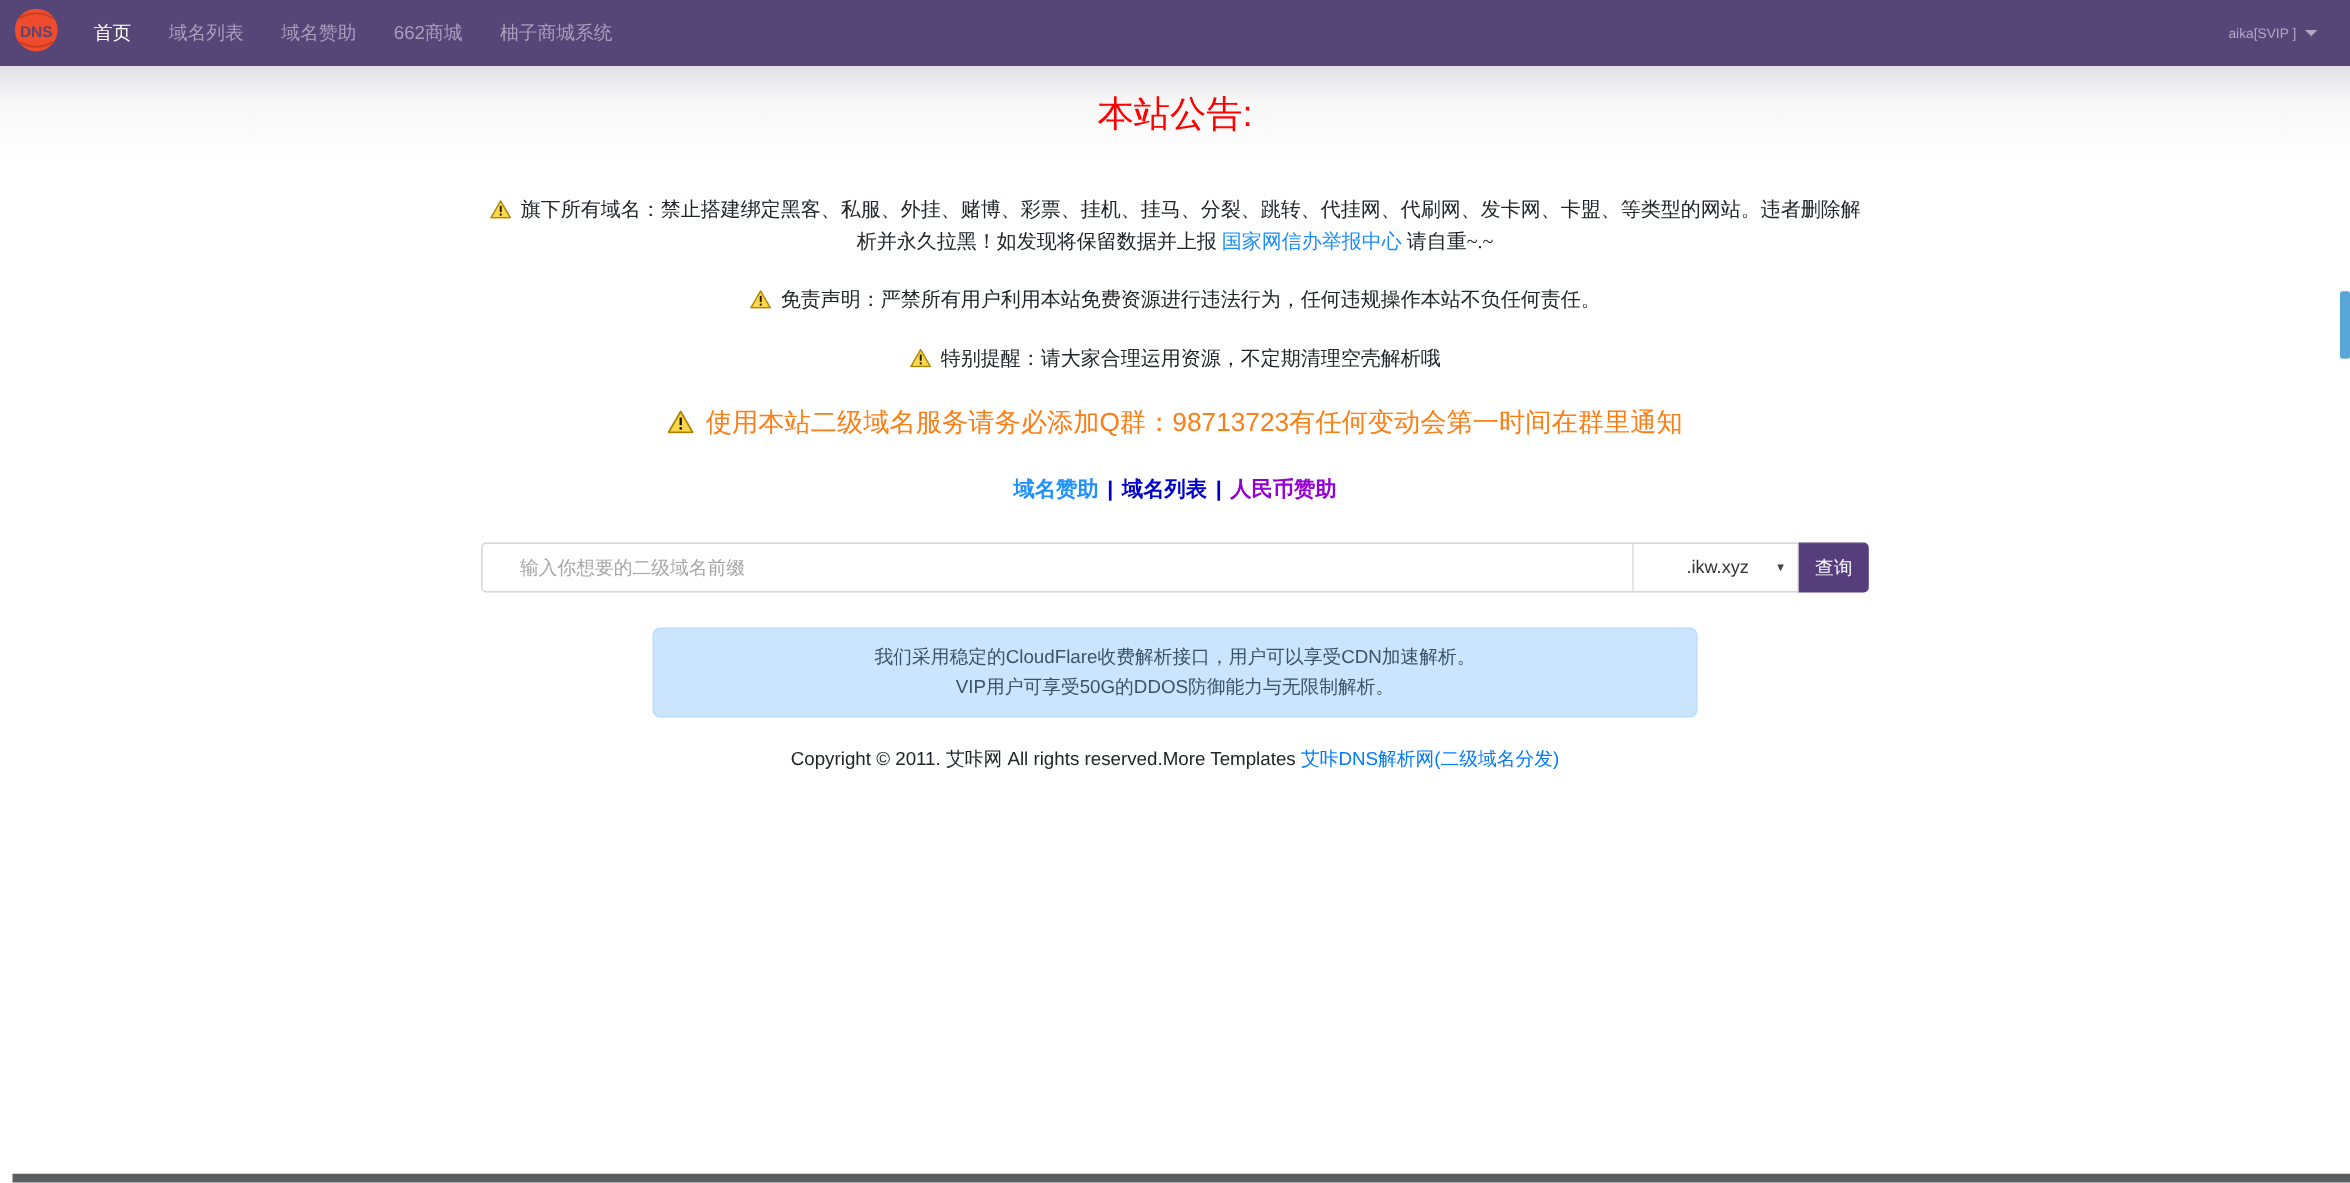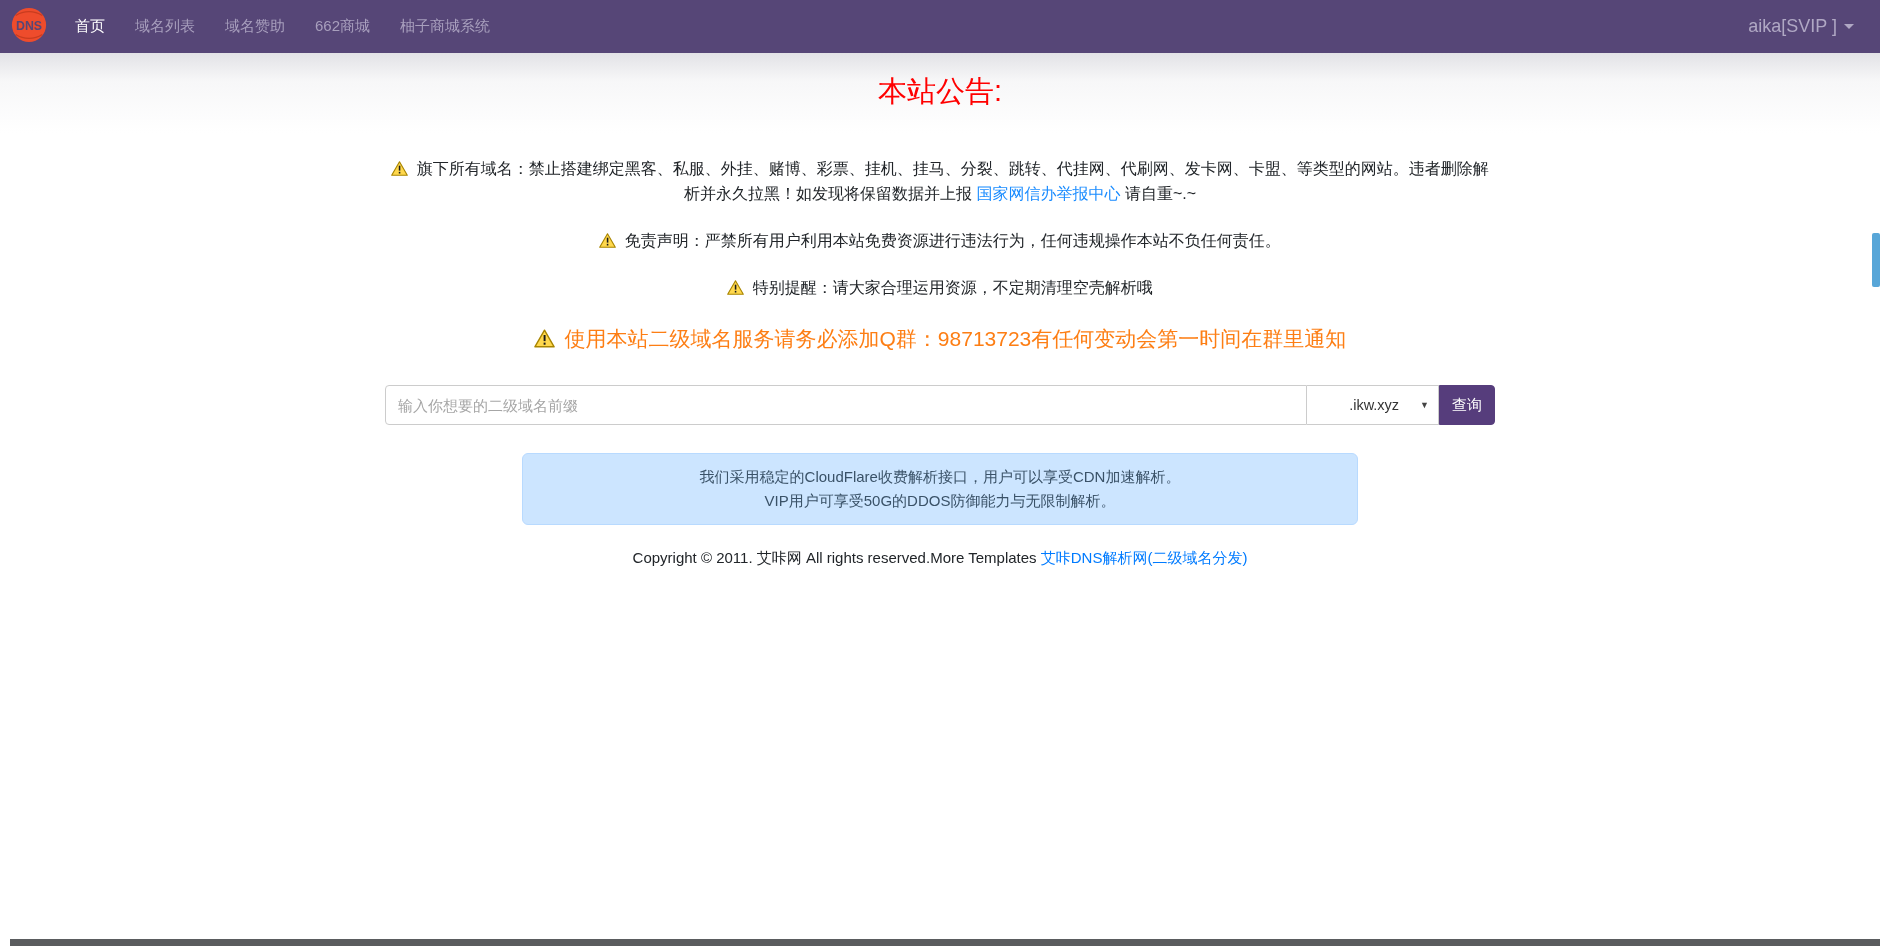--- a/index.html
+++ b/index.html
@@ -24,21 +24,21 @@
     color: #a89fbd;
     font-size: 15px;
     text-decoration: none;
     padding: 8px 13px;
     cursor: pointer;
     white-space: nowrap;
   }
   .nav-item.active { color: #ffffff; }
   .nav-user {
     color: #b0a8c4;
-    font-size: 18px;
+    font-size: 11px;
     display: flex;
     align-items: center;
     gap: 7px;
     cursor: pointer;
   }
   .caret {
     width: 0; height: 0;
     border-left: 5px solid transparent;
     border-right: 5px solid transparent;
     border-top: 5px solid #b0a8c4;
@@ -58,20 +58,21 @@
     font-size: 29px;
     font-weight: 400;
     margin: 18px 0 44px 0;
   }
 
   .notice {
     font-size: 16px;
     color: #212529;
     line-height: 25px;
     margin-bottom: 22px;
+    font-family: Liberation Serif, serif;
   }
   .warn-svg { vertical-align: -2px; margin-right: 4px; }
   .report-link { color: #1a8cff; text-decoration: none; cursor: pointer; }
 
   .qq-notice {
     color: #fd7e14;
     font-size: 21px;
     margin: 24px 0 0 0;
     line-height: 30px;
   }
@@ -91,21 +92,21 @@
   .search-row {
     margin-top: 31px;
     display: flex;
     width: 1110px;
     height: 40px;
   }
   .search-input {
     flex: 1;
     border: 1px solid #cccccc;
     border-radius: 4px 0 0 4px;
-    padding: 0 12px;
+    padding: 0 30px;
     font-size: 15px;
     color: #333;
     outline: none;
     font-family: "Liberation Sans", "DejaVu Sans", sans-serif;
   }
   .search-input::placeholder { color: #a6a6a6; }
   .suffix-select {
     width: 132px;
     border: 1px solid #cccccc;
     border-left: none;
@@ -231,20 +232,23 @@
     <p class="qq-notice">
       <span>
         <svg class="warn-svg" width="21" height="19" viewBox="0 0 24 21">
           <path d="M12 1 L23 20 H1 Z" fill="#ffd84d" stroke="#a98500" stroke-width="1.6" stroke-linejoin="round"></path>
           <rect x="11" y="6.5" width="2.2" height="7" fill="#1a1a1a"></rect>
           <rect x="11" y="15.2" width="2.2" height="2.4" fill="#1a1a1a"></rect>
         </svg>
       </span><span>使用本站二级域名服务请务必添加Q群：98713723有任何变动会第一时间在群里通知</span>
     </p>
 
+    <div class="quick-links">
+      <a class="ql-blue">域名赞助</a><span class="ql-sep">|</span><a class="ql-navy">域名列表</a><span class="ql-sep">|</span><a class="ql-purple">人民币赞助</a>
+    </div>
 
     <div class="search-row">
       <input class="search-input" type="text" placeholder="输入你想要的二级域名前缀" style="">
       <div class="suffix-select">
         <span>.ikw.xyz</span>
         <span class="select-arrow">▼</span>
       </div>
       <button class="query-btn">查询</button>
     </div>
 

